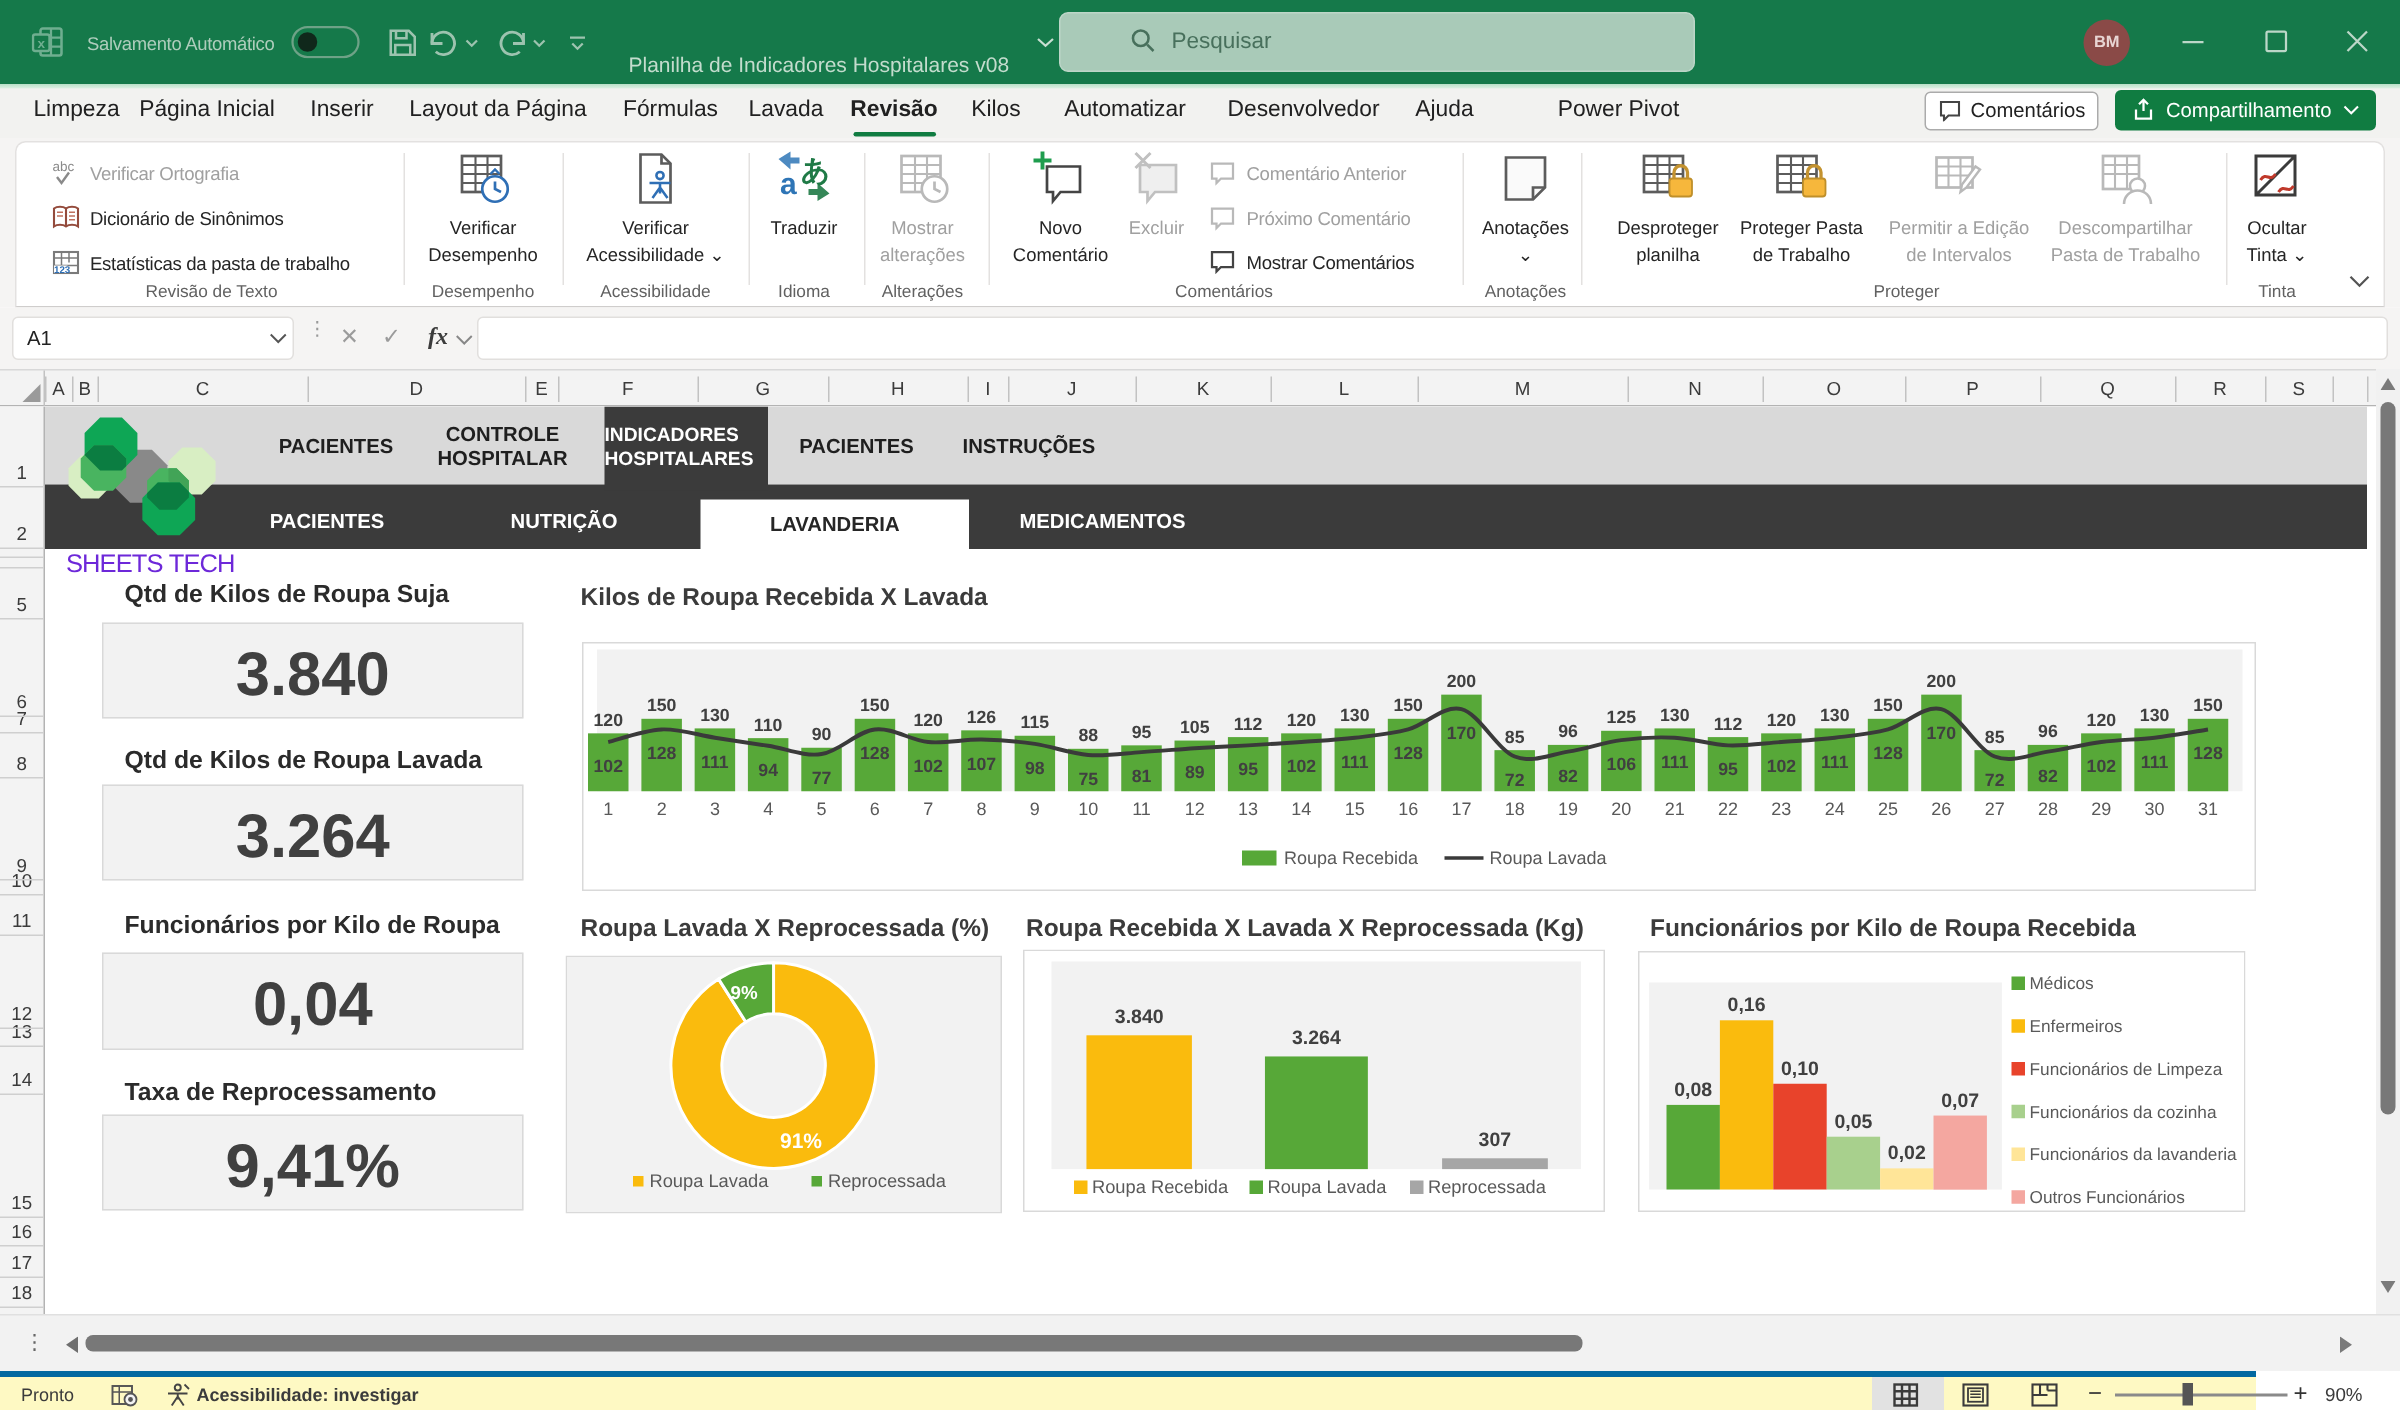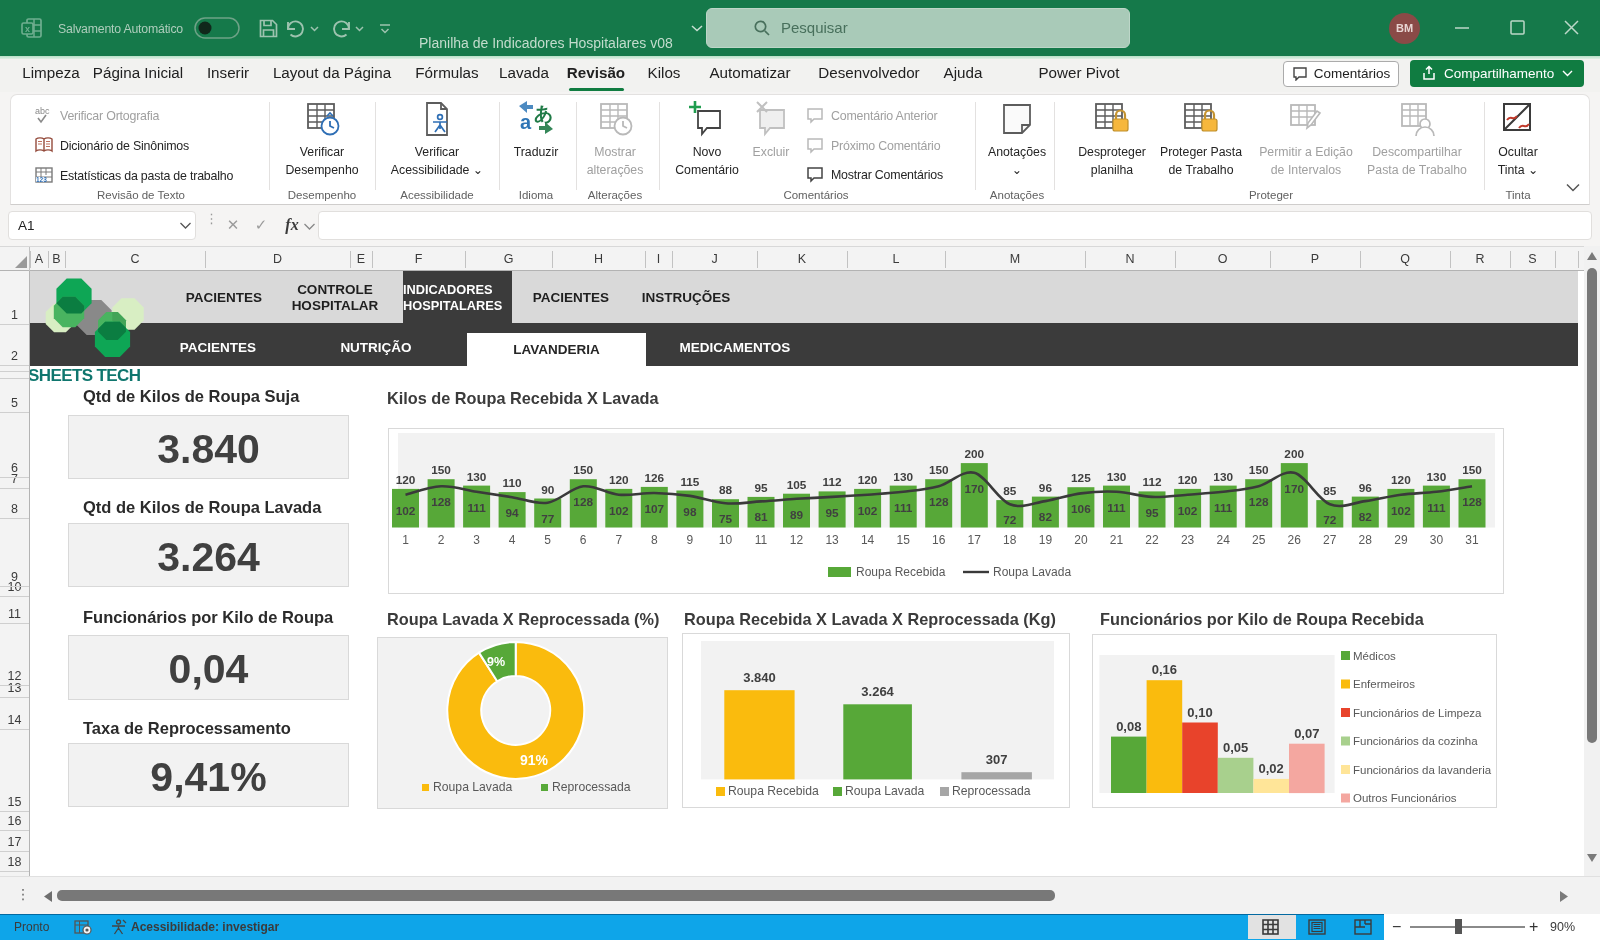--- a/index.html
+++ b/index.html
@@ -38,37 +38,37 @@
 .sheet{position:absolute;left:0;top:271px;width:1584px;height:605px;background:#fff;overflow:hidden}
 .gutter{position:absolute;left:0;top:0;width:30px;height:605px;background:#f3f3f3;border-right:1px solid #b3b3b3}
 .rn{position:absolute;left:0;width:29px;text-align:center;font-size:12.5px;color:#3b3b3b}
 .rline{position:absolute;left:0;width:29px;height:1px;background:#cfcfcf}
 .band1{position:absolute;left:30px;top:0;width:1548px;height:52px;background:#d9d9d9}
 .band2{position:absolute;left:30px;top:52px;width:1548px;height:43px;background:#3b3b3b}
 .t1{position:absolute;font-weight:bold;font-size:13.5px;color:#1f1f1f;text-align:center;line-height:16px}
 .t2{position:absolute;font-weight:bold;font-size:13.5px;color:#fff;text-align:center;line-height:50px;top:52px;height:43px;overflow:visible}
 .darktab{position:absolute;left:403px;top:0;width:109px;height:56px;background:#3b3b3b;color:#fff;font-weight:bold;font-size:12.8px;text-align:left;line-height:16px}
 .whitetab{position:absolute;left:467px;top:62px;width:179px;height:33px;background:#fff;color:#262626;font-weight:bold;font-size:13.5px;text-align:center;line-height:33px}
-.brand{position:absolute;left:28px;top:95px;width:190px;font-weight:bold;font-size:17px;letter-spacing:-0.6px;color:#0f766e}
+.brand{position:absolute;left:44px;top:95px;width:190px;font-weight:normal;font-size:17px;letter-spacing:-0.6px;color:#6d28d9}
 
 .kt{position:absolute;left:83px;text-align:left;font-weight:bold;font-size:16.5px;color:#2b2b2b;white-space:nowrap}
 .kcard{position:absolute;left:68px;width:281px;background:#f2f2f2;border:1px solid #d9d9d9;text-align:center;font-weight:bold;color:#404040;font-size:41px}
 .ctitle{position:absolute;font-weight:bold;font-size:16.3px;color:#3b3b3b;white-space:nowrap}
 
 .dl{font-size:11.8px;font-weight:600;fill:#404040;text-anchor:middle}
 .dl2{font-size:13px;font-weight:600;fill:#404040;text-anchor:middle}
 .xl{font-size:12px;fill:#595959;text-anchor:middle}
 .lg{font-size:12px;fill:#595959}
 .lg2{font-size:12.2px;fill:#595959}
 .lg3{font-size:11.5px;fill:#595959}
 .dw{font-size:13px;font-weight:bold;fill:#fff}
 
 .vscroll{position:absolute;left:1584px;top:246px;width:16px;height:630px;background:#f1f1f1}
 .hscroll{position:absolute;left:0;top:876px;width:1600px;height:38px;background:#f2f2f2;border-top:1px solid #e0e0e0}
-.statusbar{position:absolute;left:0;top:914px;width:1384px;height:26px;background:#0ea5e9;border-top:1px solid #0369a1;font-size:12px;color:#3b3b3b}
+.statusbar{position:absolute;left:0;top:914px;width:1504px;height:26px;background:#fef9c3;border-top:4px solid #0369a1;font-size:12px;color:#3b3b3b}
 </style></head><body>
 <div class="titlebar">
 <svg class="abs" style="left:21px;top:17px" width="22" height="22" viewBox="0 0 22 22">
 <rect x="6" y="2" width="14" height="18" rx="1.5" fill="none" stroke="#6fae90" stroke-width="1.7"></rect>
 <line x1="6" y1="8" x2="20" y2="8" stroke="#6fae90" stroke-width="1.5"></line>
 <line x1="6" y1="14" x2="20" y2="14" stroke="#6fae90" stroke-width="1.5"></line>
 <line x1="13" y1="2" x2="13" y2="20" stroke="#6fae90" stroke-width="1.5"></line>
 <rect x="1" y="6" width="11" height="11" rx="1.5" fill="#15794a" stroke="#6fae90" stroke-width="1.6"></rect>
 <text x="6.5" y="15" font-size="9" fill="#6fae90" text-anchor="middle" font-weight="bold">x</text>
 </svg>

